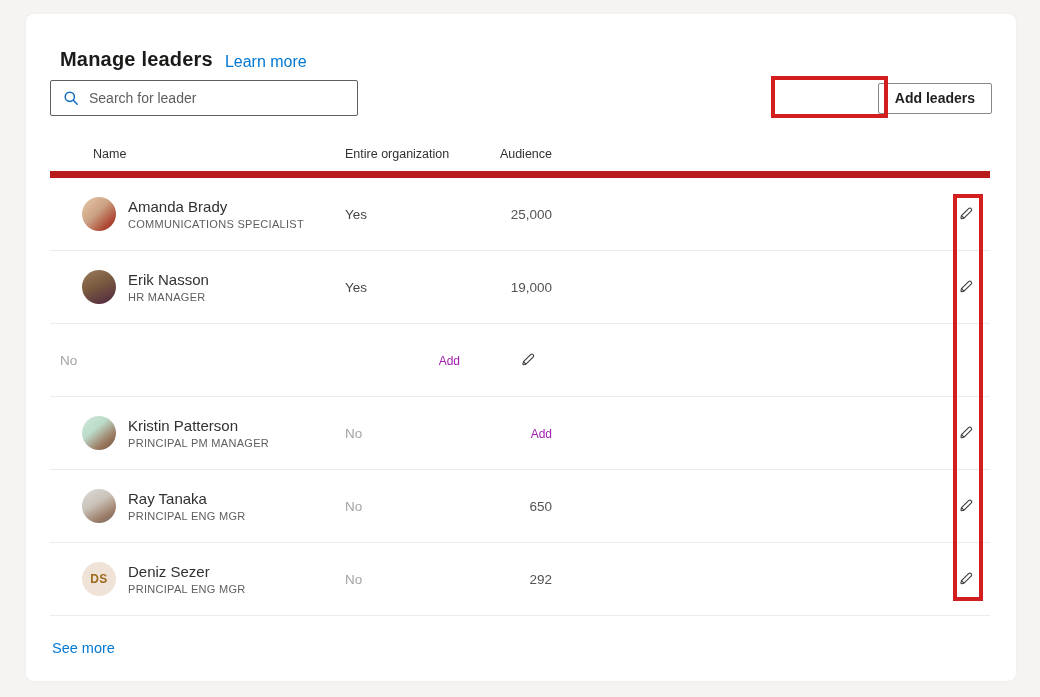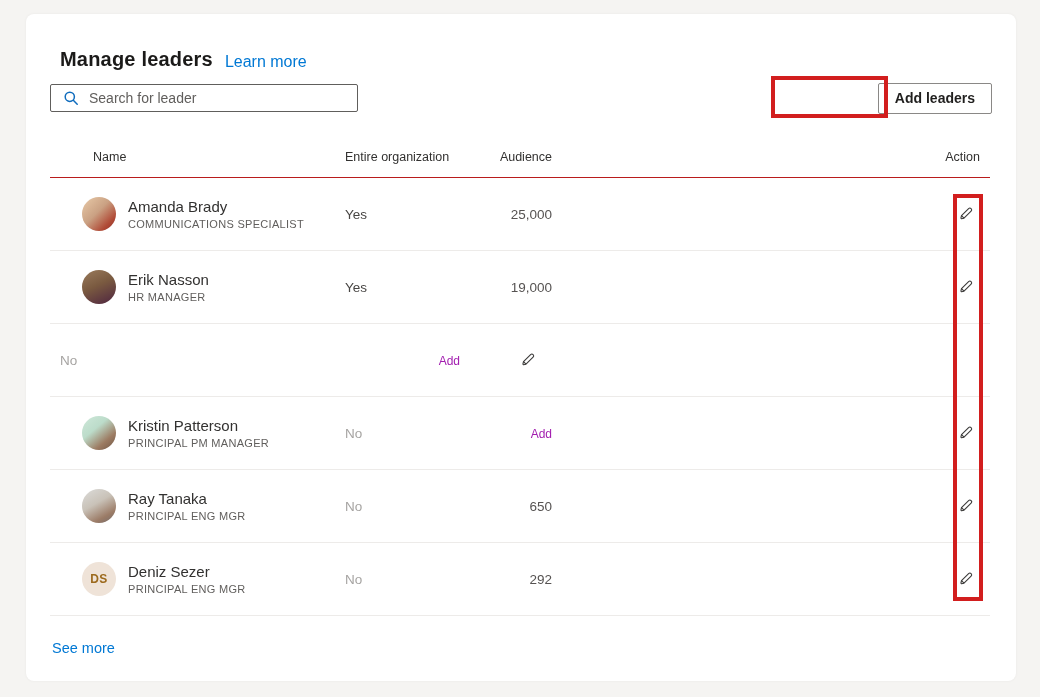--- a/index.html
+++ b/index.html
@@ -10,34 +10,34 @@
           background:#ffffff; border-radius:8px; box-shadow:0 0 3px rgba(0,0,0,.05); }
 
   
   .title-row { position:absolute; left:34px; top:34px; display:flex; align-items:flex-end; gap:12px; }
   .page-title { font-size:20px; font-weight:700; color:#1b1a19; letter-spacing:.2px; }
   .learn-more { font-size:16px; color:#0078d4; text-decoration:none; cursor:pointer; }
 
   
   .toolbar { position:absolute; left:24px; right:24px; top:68px; height:32px;
              display:flex; align-items:center; }
-  .search-box { display:flex; align-items:center; width:308px; height:28px;
+  .search-box { display:flex; align-items:center; width:308px; height:36px;
                 border:1px solid #605e5c; border-radius:2px; background:#fff; padding:0 8px 0 12px; }
   .search-box svg { flex:0 0 auto; margin-right:10px; }
   .search-box input { border:none; outline:none; flex:1; font-family:"Liberation Sans",sans-serif;
                       font-size:14px; color:#323130; background:transparent; }
   .search-box input::placeholder { color:#605e5c; opacity:1; }
   .toolbar-buttons { margin-left:auto; display:flex; gap:17px; }
   .btn { height:31px; padding:0 16px; background:#fff; border:1px solid #8a8886; border-radius:2px;
          font-family:"Liberation Sans",sans-serif; font-size:14px; font-weight:700; color:#201f1e; cursor:pointer; }
 
   
   .table { position:absolute; left:24px; top:122px; width:940px; }
   .thead { display:grid; grid-template-columns:285px 125px 92px 1fr; align-items:center;
-           height:42px; border-bottom:1px solid #b91c1c; }
+           height:42px; border-bottom:7px solid #b91c1c; }
   .th { font-size:12.5px; color:#323130; }
   .th-name { padding-left:43px; }
   .th-org { padding-left:10px; }
   .th-audience { text-align:right; }
   .th-action { text-align:right; padding-right:10px; }
 
   .row { display:grid; grid-template-columns:285px 125px 92px 1fr; align-items:center;
          height:73px; border-bottom:1px solid #edebe9; }
   .cell-name { display:flex; align-items:center; gap:12px; padding-left:32px; }
   .avatar { width:34px; height:34px; border-radius:50%; flex:0 0 auto;
@@ -90,21 +90,20 @@
       <div class="toolbar-buttons">
         <button class="btn">Add leaders</button>
       </div>
     </div>
 
     <div class="table">
       <div class="thead">
         <div class="th th-name">Name</div>
         <div class="th th-org">Entire organization</div>
         <div class="th th-audience">Audience</div>
-        <div class="th th-action">Action</div>
       </div>
 
       <div class="row">
         <div class="cell-name">
           <div class="avatar avatar-1"></div>
           <div class="person">
             <span class="person-name">Amanda Brady</span>
             <span class="person-role">COMMUNICATIONS SPECIALIST</span>
           </div>
         </div>

